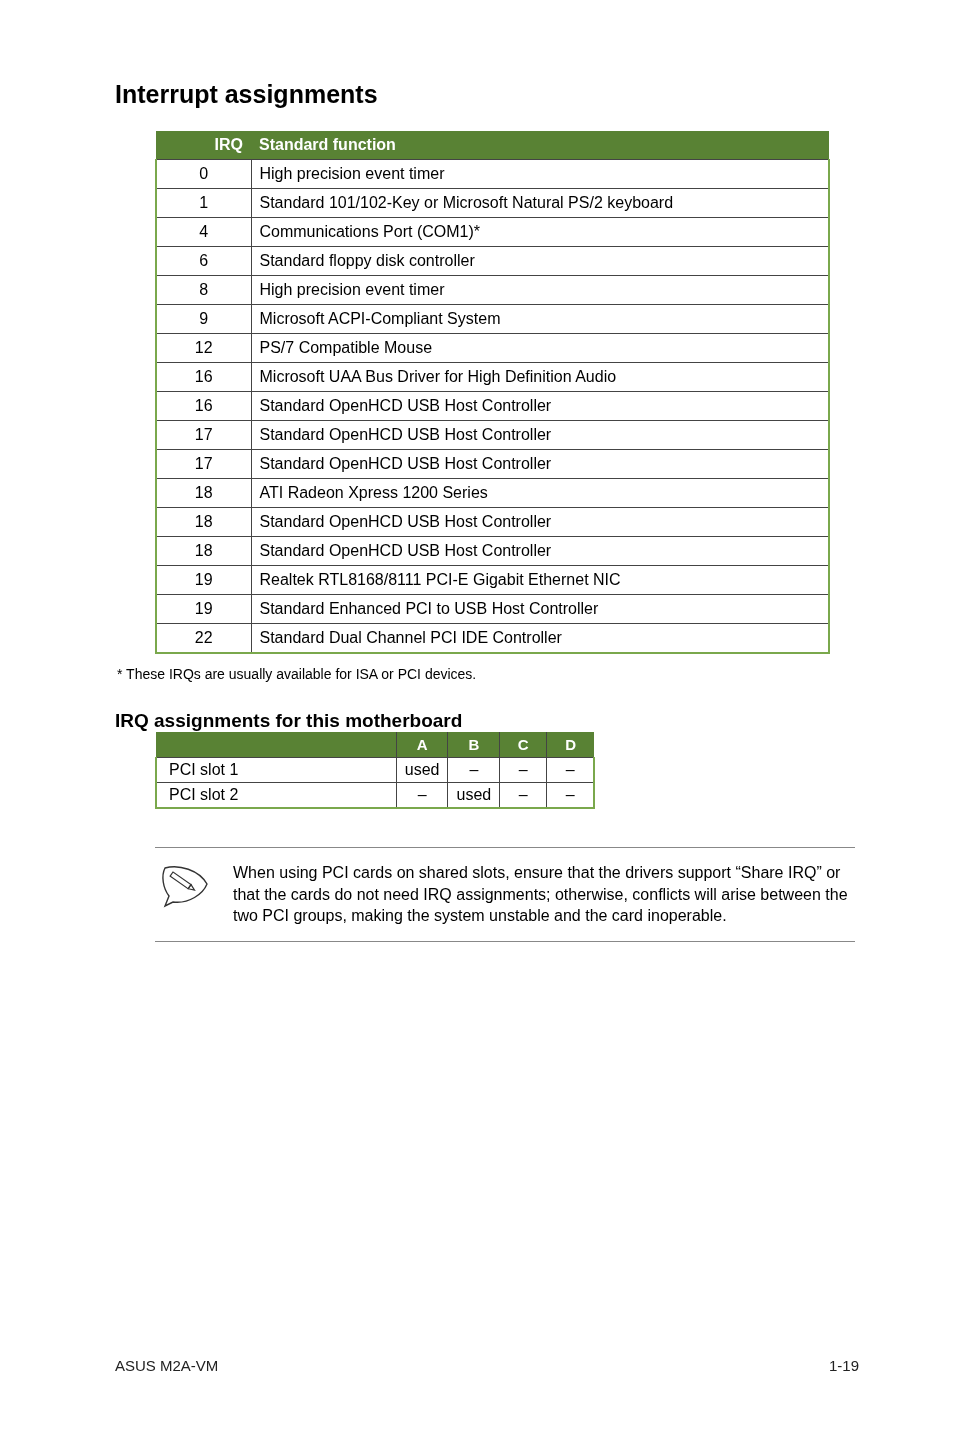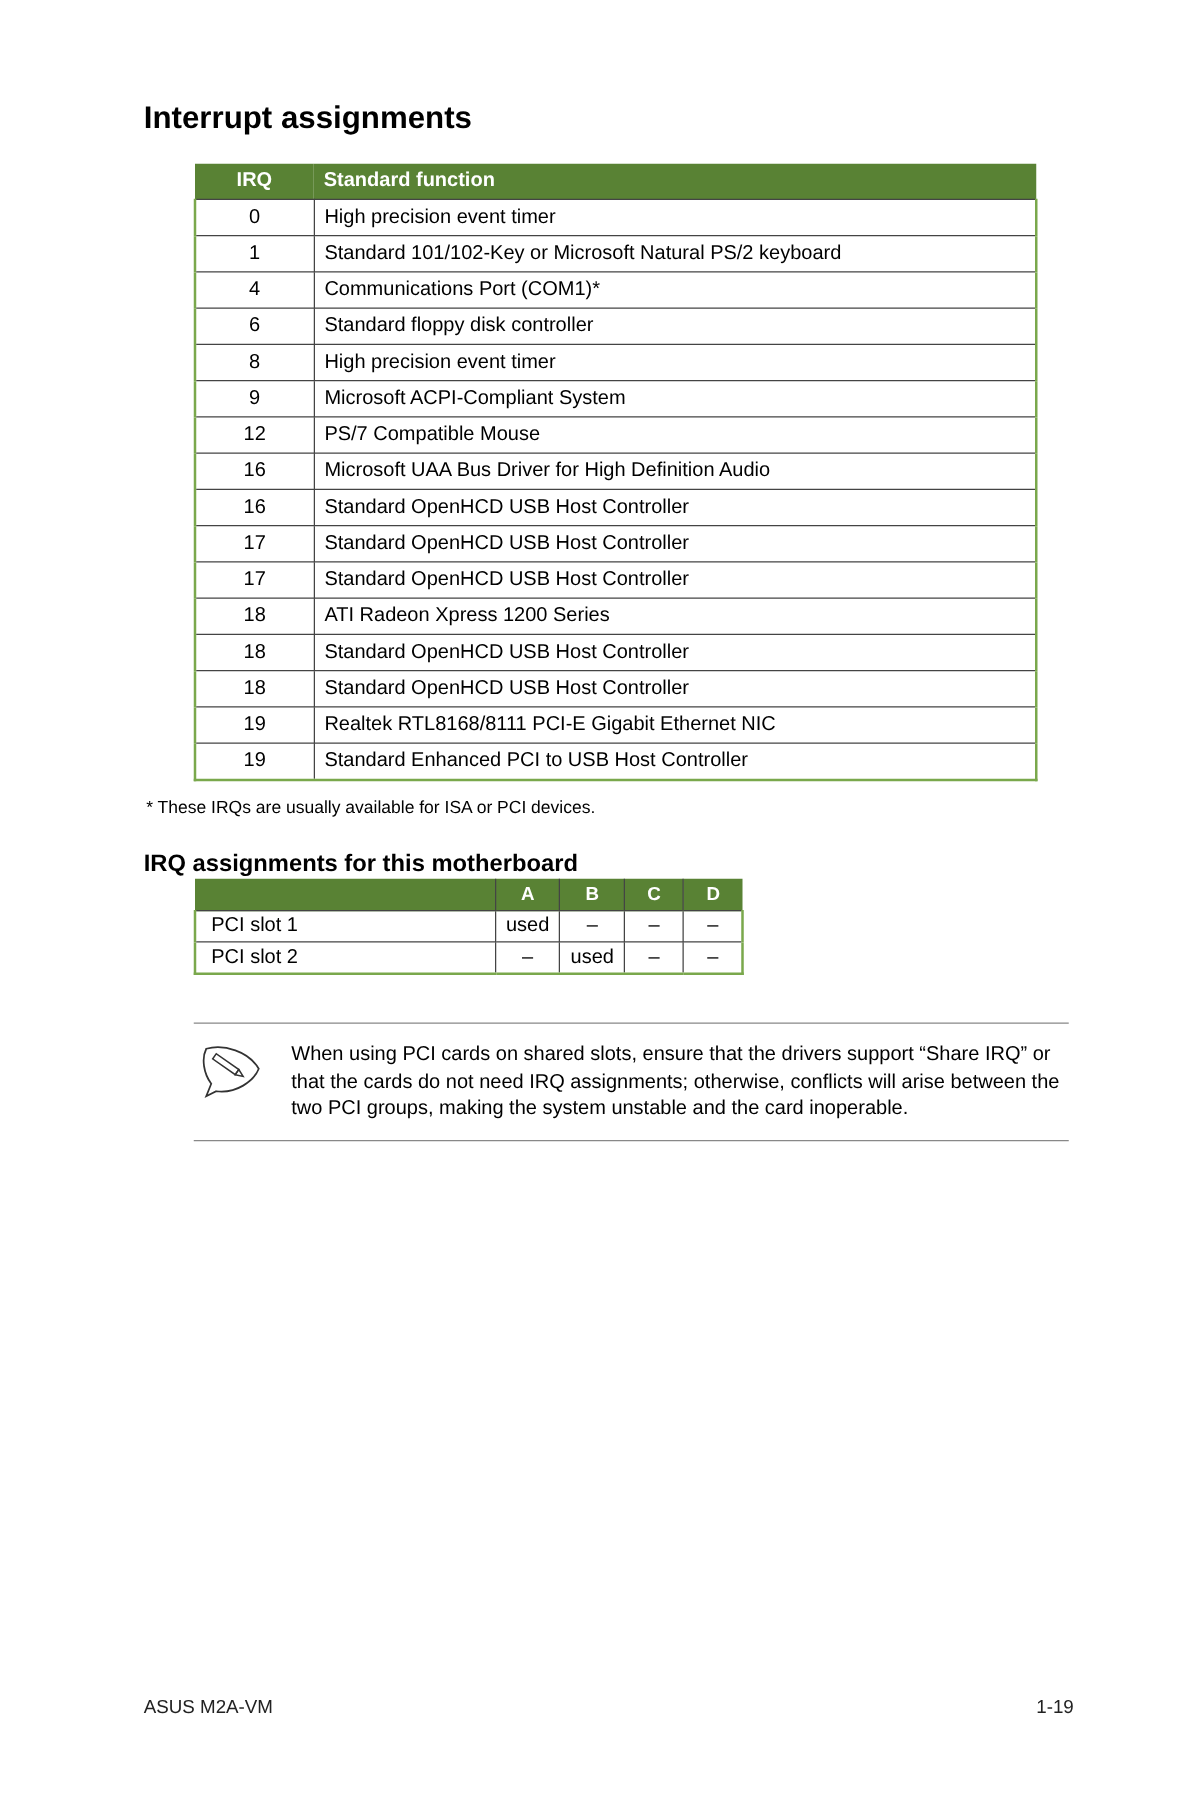--- a/index.html
+++ b/index.html
@@ -25,21 +25,21 @@
   table.irq-table th {
     background: #598234;
     color: #fff;
     font-weight: bold;
     font-size: 16px;
     text-align: left;
     padding: 5px 8px 5px 8px;
   }
   table.irq-table th.col-irq {
     width: 95px;
-    text-align: center;
+    text-align: right;
   }
   table.irq-table td {
     border-bottom: 1px solid #444;
     font-size: 16px;
     padding: 5px 8px;
     vertical-align: middle;
   }
   table.irq-table td.irq-num {
     text-align: center;
     border-right: 1px solid #444;
@@ -194,20 +194,24 @@
         <td class="irq-num">18</td>
         <td>Standard OpenHCD USB Host Controller</td>
       </tr>
       <tr>
         <td class="irq-num">19</td>
         <td>Realtek RTL8168/8111 PCI-E Gigabit Ethernet NIC</td>
       </tr>
       <tr>
         <td class="irq-num">19</td>
         <td>Standard Enhanced PCI to USB Host Controller</td>
+      </tr>
+      <tr>
+        <td class="irq-num">22</td>
+        <td>Standard Dual Channel PCI IDE Controller</td>
       </tr>
     </tbody>
 </table>
 
 <p class="footnote">* These IRQs are usually available for ISA or PCI devices.</p>
 
 <h2 class="subheading">IRQ assignments for this motherboard</h2>
 
 <table class="slot-table">
   <thead>

